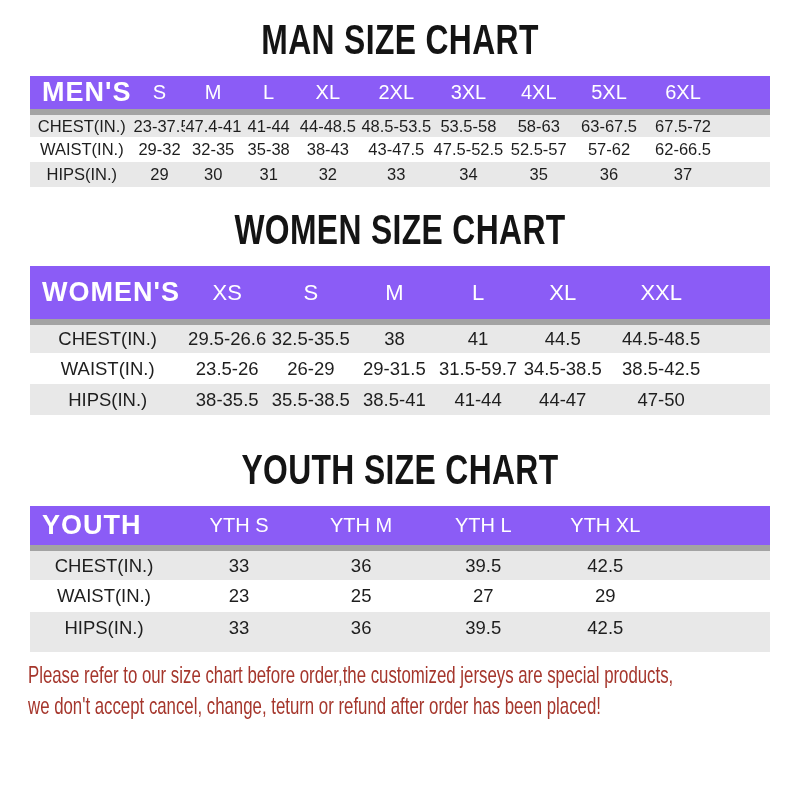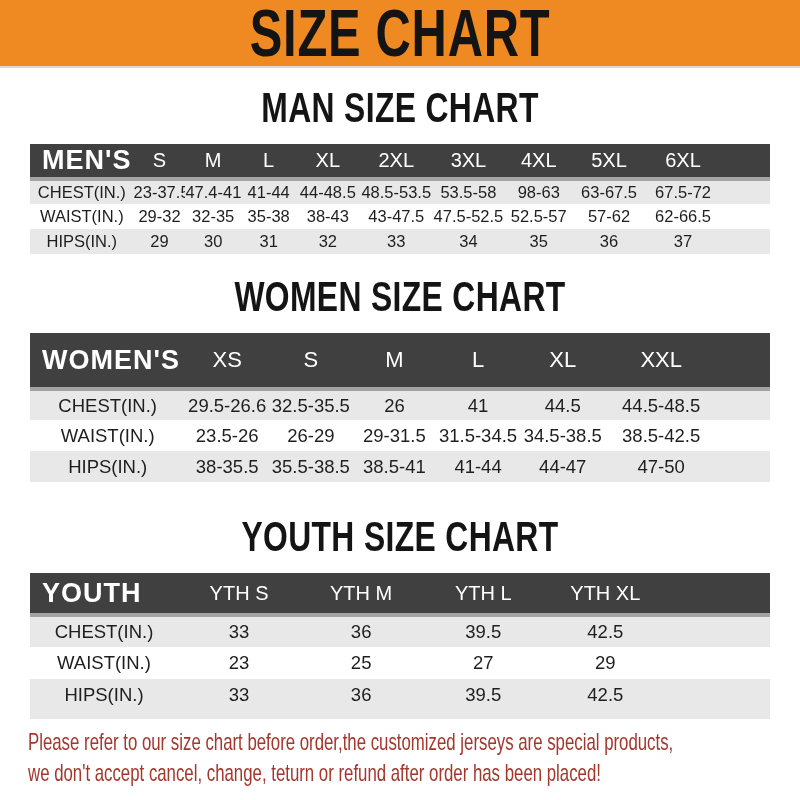--- a/index.html
+++ b/index.html
@@ -48,24 +48,24 @@
   #title-women { margin: 21px 0 15px; }
   #title-youth { margin: 33px 0 15px; }
 
   .size-table {
     width: 740px;
     margin: 0 auto;
     border-collapse: collapse;
     table-layout: fixed;
   }
   .size-table thead th {
-    background: #404040;
+    background: #8b5cf6;
     color: #ffffff;
     font-weight: normal;
-    border-bottom: 4px solid #a3a3a3;
+    border-bottom: 6px solid #a3a3a3;
     overflow: hidden;
   }
   .size-table th.corner {
     text-align: left;
     padding-left: 12px;
     font-weight: bold;
     letter-spacing: 1px;
     white-space: nowrap;
   }
   .size-table tbody td {
@@ -110,23 +110,20 @@
     white-space: nowrap;
     transform: scaleX(0.70);
     transform-origin: left center;
   }
 </style>
 </head>
 <body>
 
 <div class="page">
 
-  <header class="banner">
-    <h1>SIZE CHART</h1>
-  </header>
 
   <main>
 
     <section>
       <h2 class="section-title" id="title-men">MAN SIZE CHART</h2>
       <table class="size-table men">
           <colgroup>
             <col style="width: 14%;">
             <col style="width: 7%;">
             <col style="width: 7.5%;">
@@ -156,21 +153,21 @@
           </thead>
           <tbody>
             <tr>
               <td class="rowlabel">CHEST(IN.)</td>
               <td class="val">23-37.5</td>
               <td class="val">47.4-41</td>
               <td class="val">41-44</td>
               <td class="val">44-48.5</td>
               <td class="val">48.5-53.5</td>
               <td class="val">53.5-58</td>
-              <td class="val">98-63</td>
+              <td class="val">58-63</td>
               <td class="val">63-67.5</td>
               <td class="val">67.5-72</td>
               <td class="filler"></td>
             </tr>
             <tr>
               <td class="rowlabel">WAIST(IN.)</td>
               <td class="val">29-32</td>
               <td class="val">32-35</td>
               <td class="val">35-38</td>
               <td class="val">38-43</td>
@@ -221,32 +218,32 @@
               <th class="size">XL</th>
               <th class="size">XXL</th>
               <th class="filler"></th>
             </tr>
           </thead>
           <tbody>
             <tr>
               <td class="rowlabel">CHEST(IN.)</td>
               <td class="val">29.5-26.6</td>
               <td class="val">32.5-35.5</td>
-              <td class="val">26</td>
+              <td class="val">38</td>
               <td class="val">41</td>
               <td class="val">44.5</td>
               <td class="val">44.5-48.5</td>
               <td class="filler"></td>
             </tr>
             <tr>
               <td class="rowlabel">WAIST(IN.)</td>
               <td class="val">23.5-26</td>
               <td class="val">26-29</td>
               <td class="val">29-31.5</td>
-              <td class="val">31.5-34.5</td>
+              <td class="val">31.5-59.7</td>
               <td class="val">34.5-38.5</td>
               <td class="val">38.5-42.5</td>
               <td class="filler"></td>
             </tr>
             <tr>
               <td class="rowlabel">HIPS(IN.)</td>
               <td class="val">38-35.5</td>
               <td class="val">35.5-38.5</td>
               <td class="val">38.5-41</td>
               <td class="val">41-44</td>

